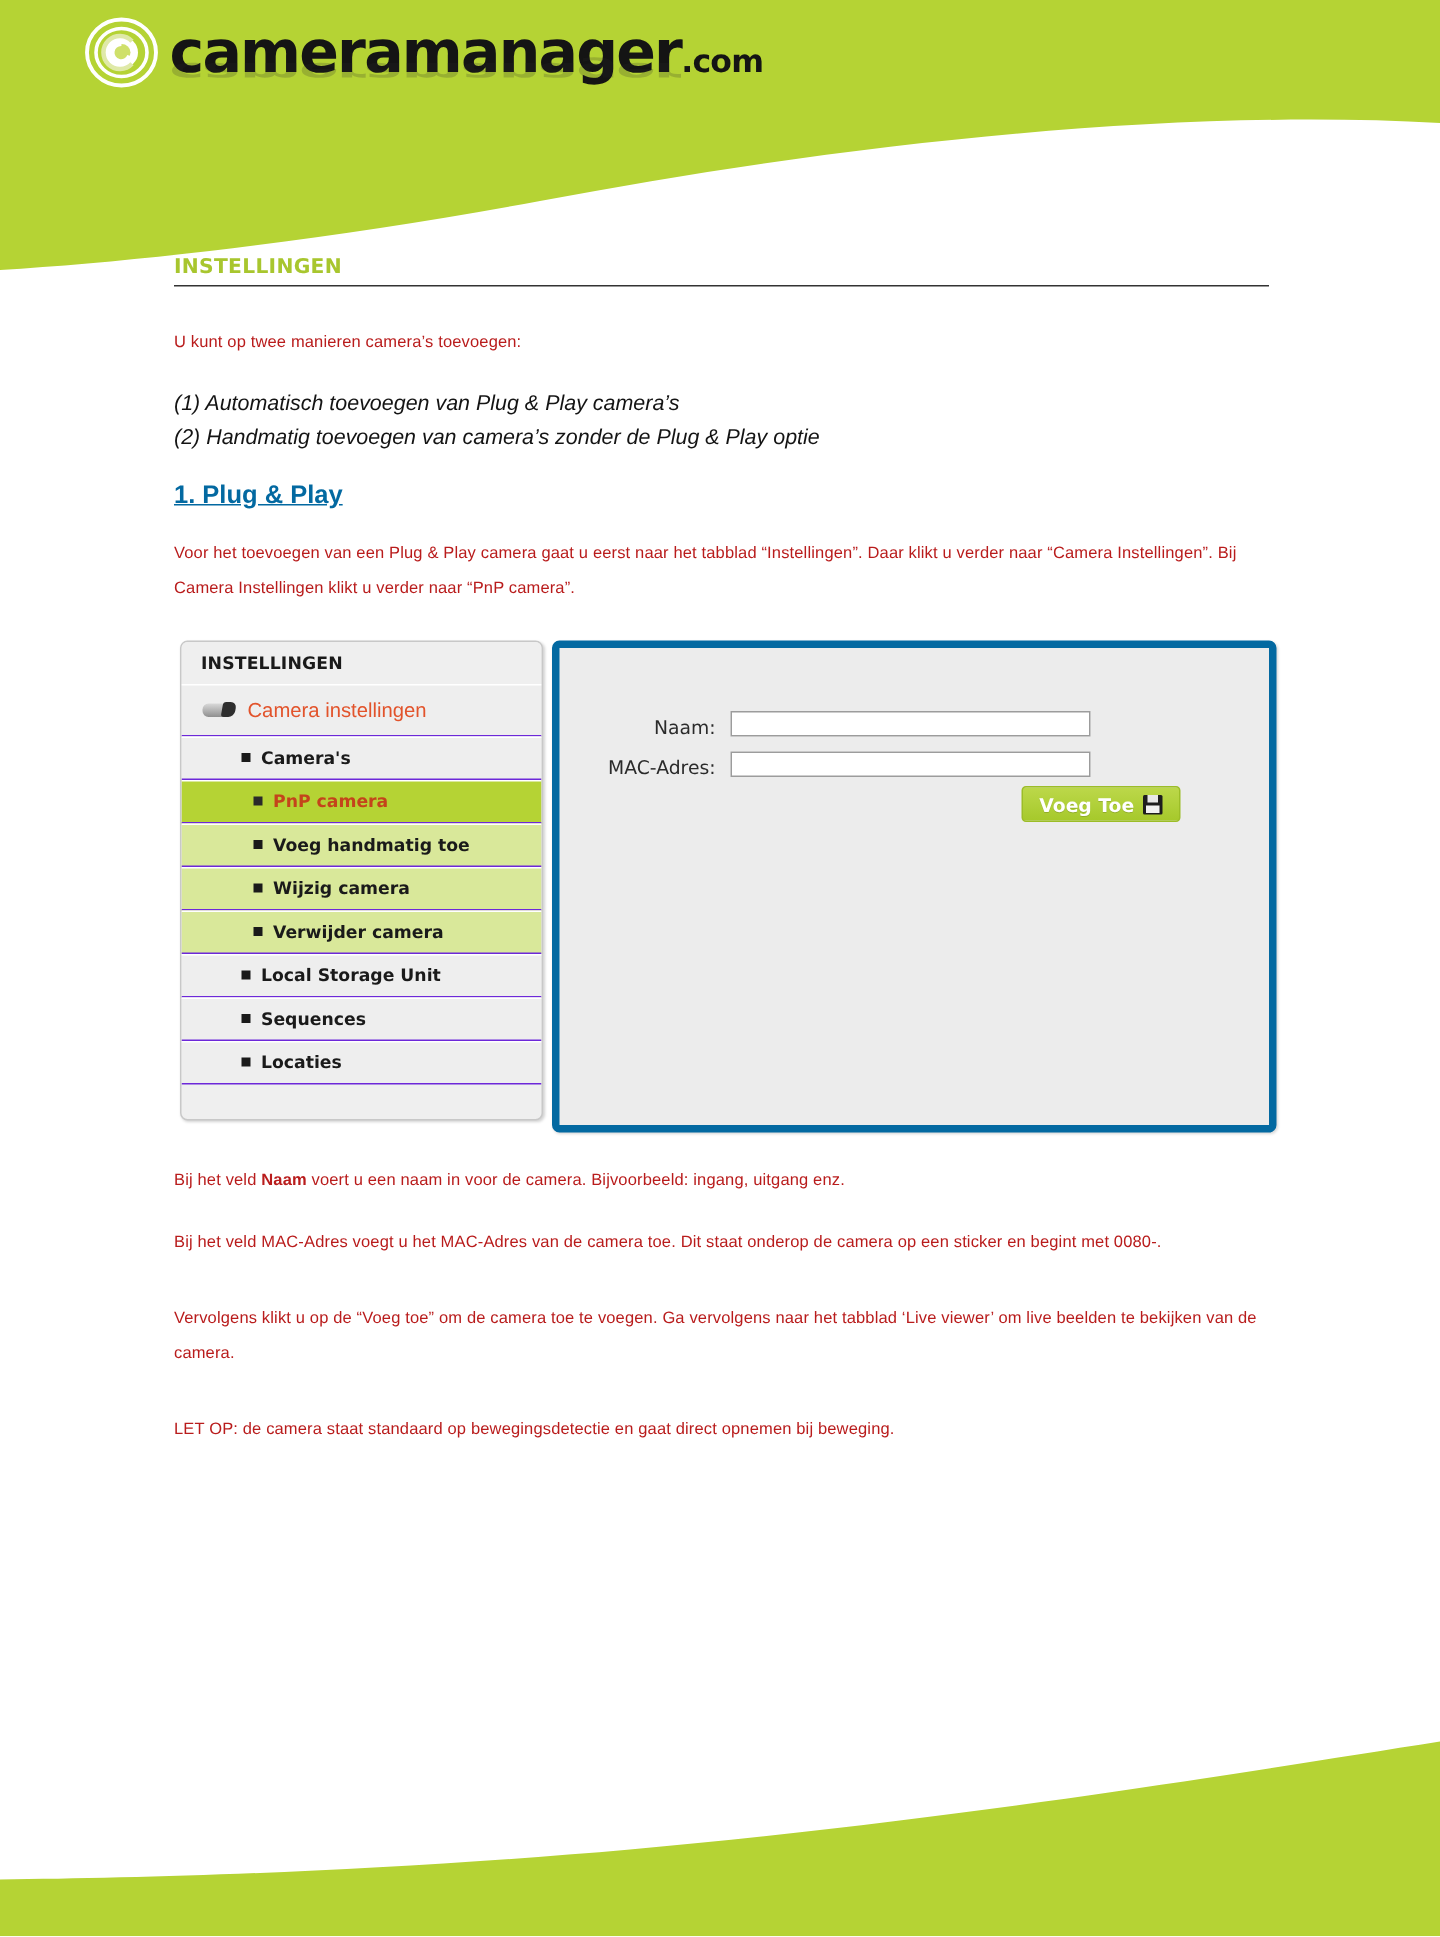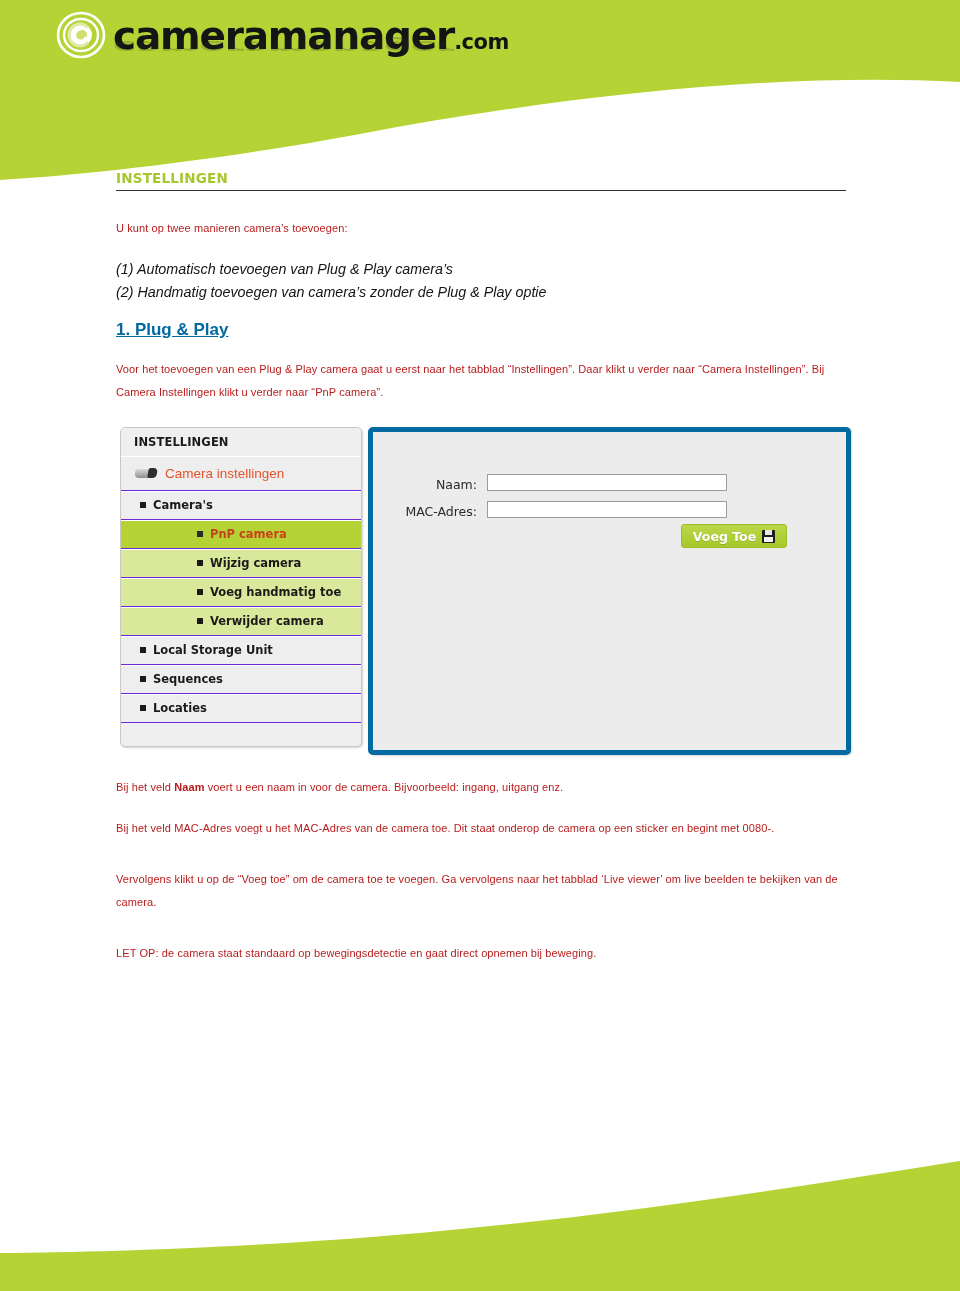--- a/index.html
+++ b/index.html
@@ -167,22 +167,22 @@
     border-bottom: 1px solid #6d28d9;
     background: #eeeeee;
     font-family: "DejaVu Sans", sans-serif;
     font-size: 11.5px;
     font-weight: bold;
     color: #1a1a1a;
     white-space: nowrap;
     position: relative;
   }
   .nav-row.lvl0 { padding-left: 14px; height: 33px; line-height: 33px; }
-  .nav-row.lvl1 { padding-left: 19px; }
-  .nav-row.lvl2 { padding-left: 76px; }
+  .nav-row.lvl1 { padding-left: 40px; }
+  .nav-row.lvl2 { padding-left: 48px; }
   .nav-row.accent-label {
     color: #e2532b;
     font-size: 13.5px;
     font-weight: normal;
     font-family: "Liberation Sans", sans-serif;
   }
   .nav-row.hl-soft { background: #d9e89a; }
   .nav-row.hl-strong { background: #b5d334; color: #c4441b; }
   .bullet-sq {
     display: inline-block;
@@ -377,25 +377,25 @@
 
         <div class="nav-row lvl1">
           <span class="bullet-sq"></span><span>Camera's</span>
         </div>
 
         <div class="nav-row lvl2 hl-strong">
           <span class="bullet-sq"></span><span>PnP camera</span>
         </div>
 
         <div class="nav-row lvl2 hl-soft">
+          <span class="bullet-sq"></span><span>Voeg handmatig toe</span>
+        </div>
+
+        <div class="nav-row lvl2 hl-soft">
           <span class="bullet-sq"></span><span>Wijzig camera</span>
-        </div>
-
-        <div class="nav-row lvl2 hl-soft">
-          <span class="bullet-sq"></span><span>Voeg handmatig toe</span>
         </div>
 
         <div class="nav-row lvl2 hl-soft">
           <span class="bullet-sq"></span><span>Verwijder camera</span>
         </div>
 
         <div class="nav-row lvl1">
           <span class="bullet-sq"></span><span>Local Storage Unit</span>
         </div>
 

